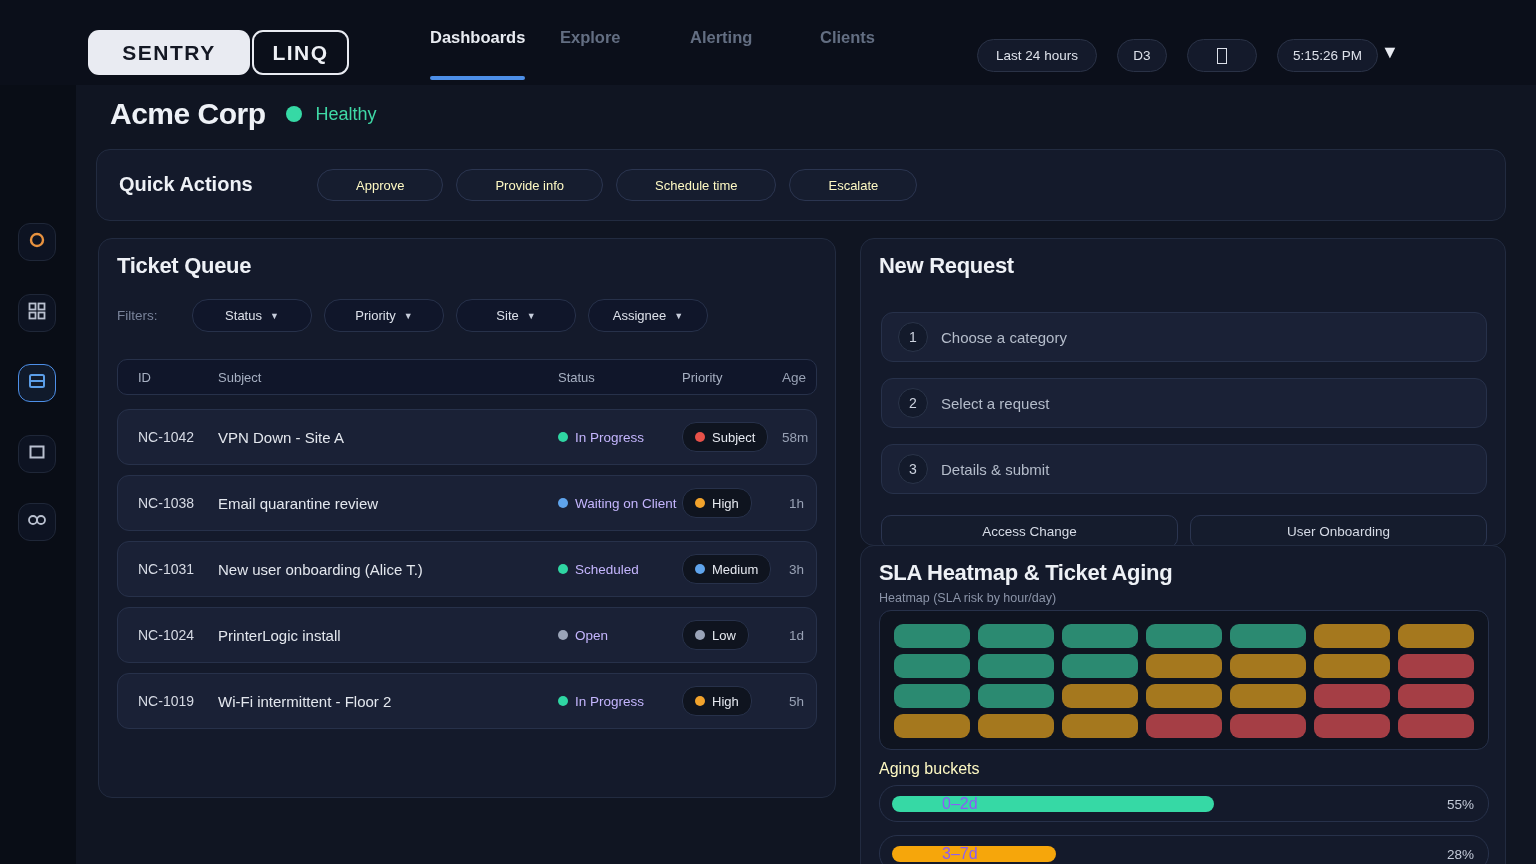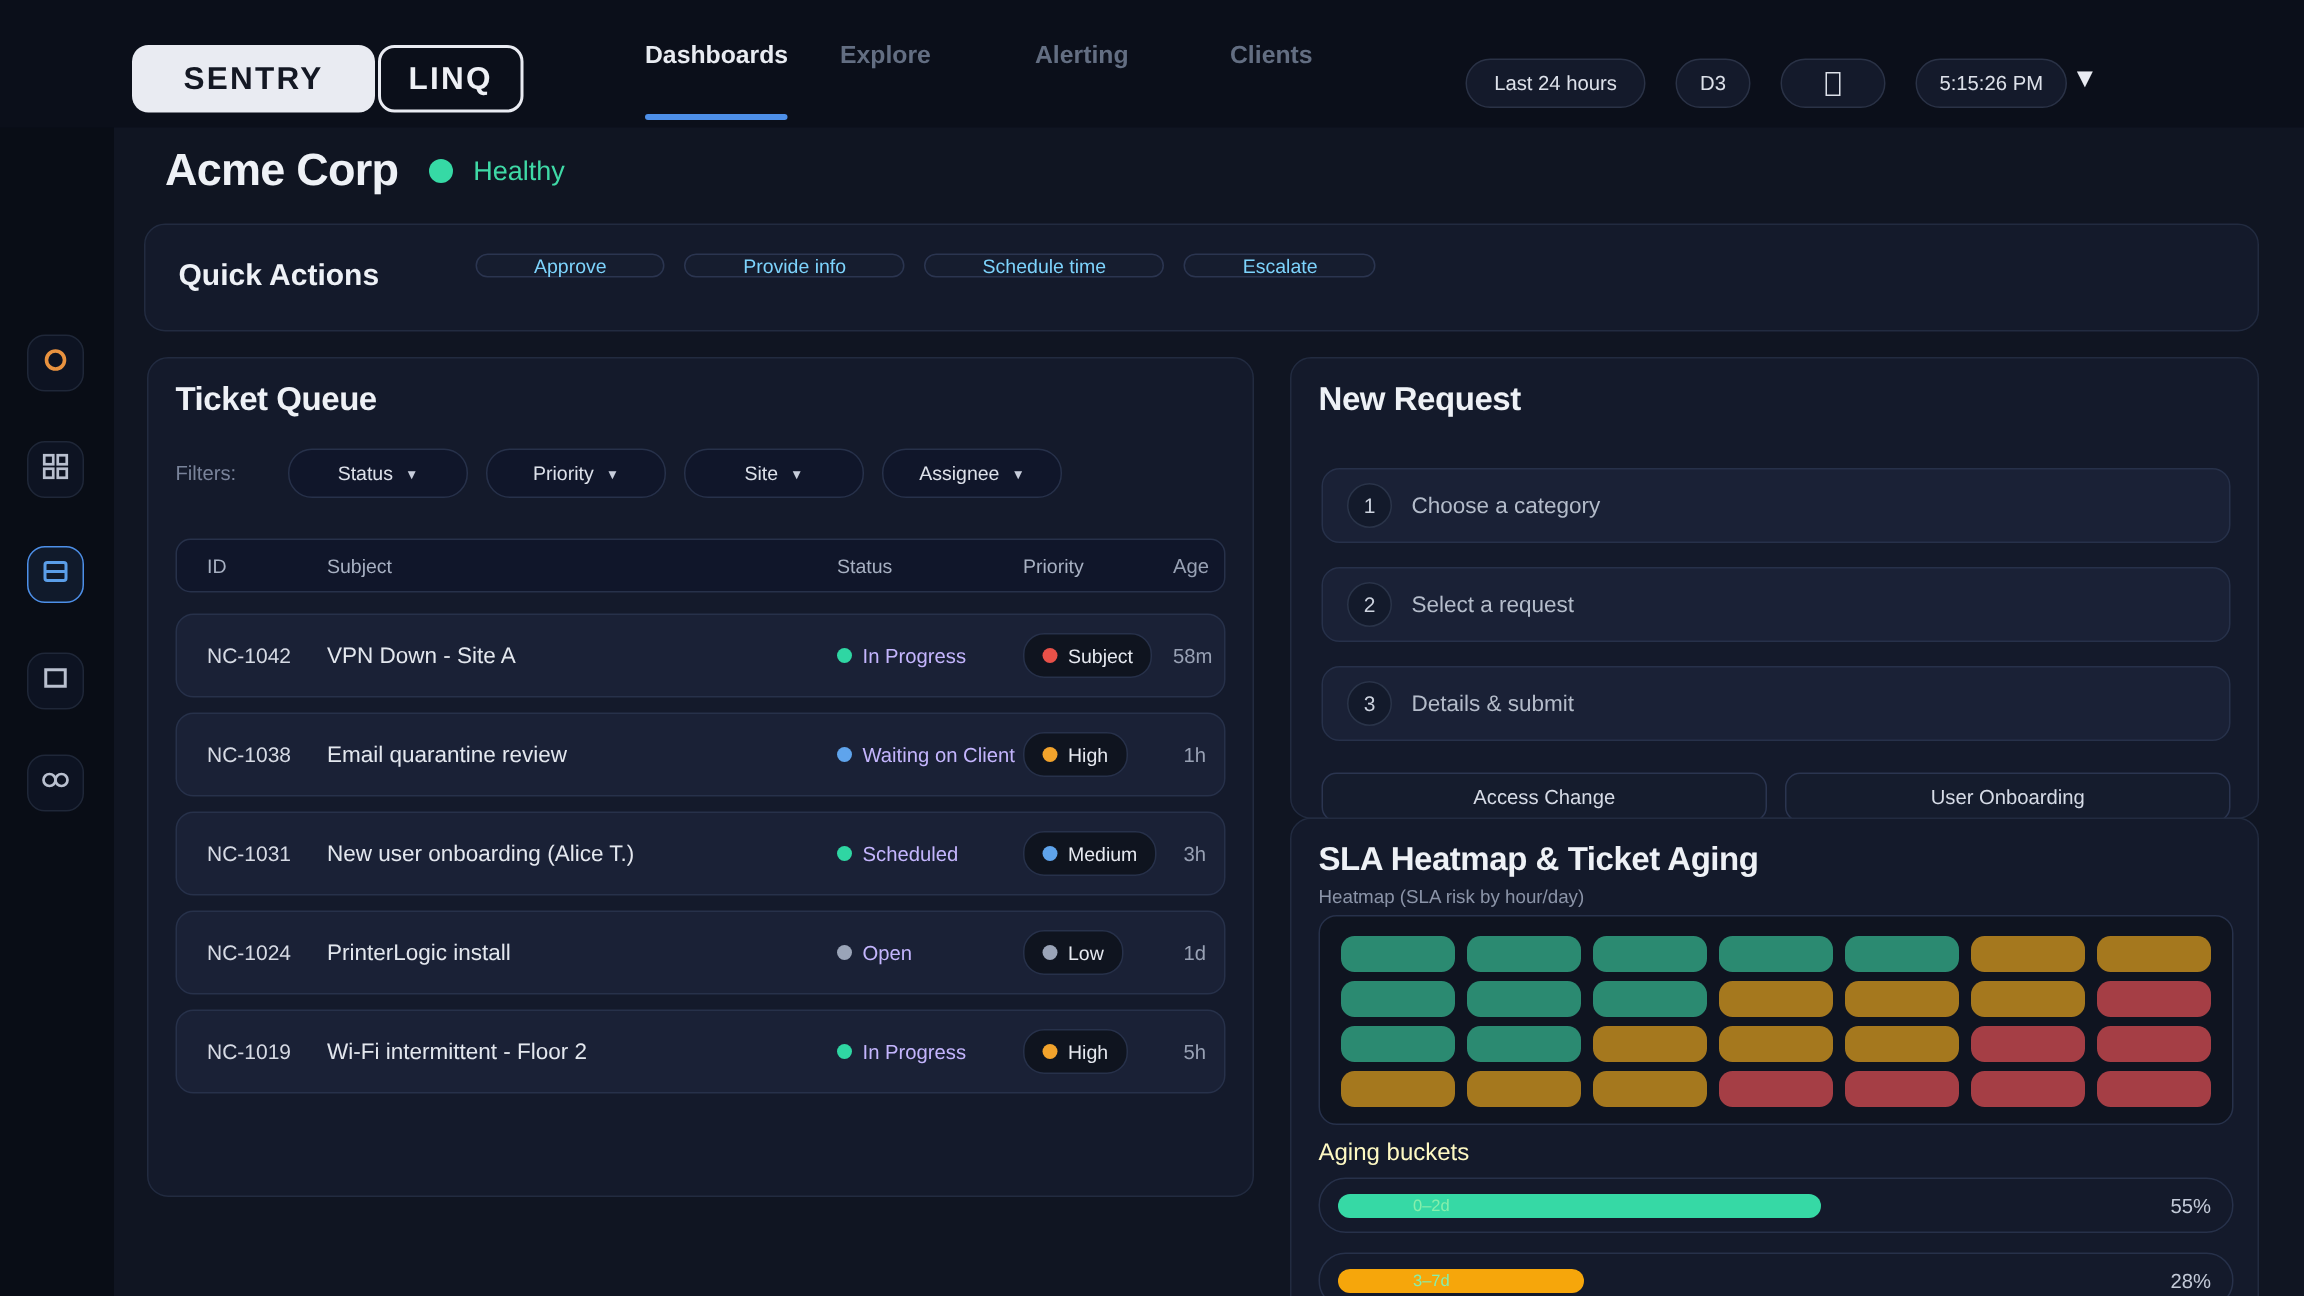--- a/index.html
+++ b/index.html
@@ -36,22 +36,22 @@
   .card{position:absolute;background:#141a2b;border:1px solid #222b40;border-radius:14px;box-sizing:border-box;}
   .card-title{position:absolute;left:18px;top:14px;font-size:22px;font-weight:700;color:#eef1f6;letter-spacing:-0.3px;}
   .client-header{position:absolute;left:34px;top:12px;display:flex;align-items:center;gap:14px;}
   .client-name{font-size:30px;font-weight:700;color:#eef1f6;letter-spacing:-0.5px;}
   .health-dot{width:16px;height:16px;border-radius:50%;background:#36d9a5;margin-left:6px;}
   .health-label{font-size:18px;color:#3fd9a6;}
   
   .qa-card{left:20px;top:64px;width:1410px;height:72px;}
   .qa-title{position:absolute;left:22px;top:23px;font-size:20px;font-weight:700;color:#eef1f6;}
   .qa-buttons{position:absolute;left:220px;top:19px;display:flex;gap:13px;}
-  .btn{height:16px;padding:0 38px;border-radius:16px;background:#161d2f;border:1px solid #2b3550;
-    color:#7dd3fc;font-size:13px;display:flex;align-items:center;justify-content:center;box-sizing:border-box;cursor:default;}
+  .btn{height:32px;padding:0 38px;border-radius:16px;background:#161d2f;border:1px solid #2b3550;
+    color:#fef9c3;font-size:13px;display:flex;align-items:center;justify-content:center;box-sizing:border-box;cursor:default;}
   
   .tq-card{left:22px;top:153px;width:738px;height:560px;}
   .tq-filters{position:absolute;left:18px;top:60px;display:flex;align-items:center;}
   .filters-label{width:75px;font-size:13.5px;color:#79839a;}
   .filter-pill{width:120px;height:33px;margin-right:12px;border:1px solid #27314a;border-radius:16px;background:#10162a;
     display:flex;align-items:center;justify-content:center;gap:8px;font-size:13px;color:#dde1ea;box-sizing:border-box;cursor:default;}
   .filter-caret{font-size:9px;color:#c7cddb;}
   .tq-table{position:absolute;left:18px;top:120px;width:700px;}
   .t-row{display:grid;grid-template-columns:80px 340px 124px 100px 1fr;align-items:center;height:56px;
     background:#1a2136;border:1px solid #27314a;border-radius:12px;margin-bottom:10px;padding-left:20px;box-sizing:border-box;}
@@ -76,21 +76,21 @@
     color:#d6dbe6;font-size:13.5px;display:flex;align-items:center;justify-content:center;box-sizing:border-box;cursor:default;}
   
   .sla-card{left:784px;top:460px;width:646px;height:400px;}
   .sla-sub{position:absolute;left:18px;top:45px;font-size:12.5px;color:#8b94a8;}
   .heatmap{position:absolute;left:18px;top:64px;width:610px;height:140px;background:#0f1420;border:1px solid #27314a;
     border-radius:12px;box-sizing:border-box;padding:13px 14px;display:grid;grid-template-columns:repeat(7,1fr);gap:6px 8px;}
   .hm-cell{height:24px;border-radius:9px;}
   .aging-label{position:absolute;left:18px;top:214px;font-size:16px;color:#fef9c3;}
   .bucket{position:absolute;left:18px;width:610px;height:37px;border:1px solid #27314a;border-radius:18px;box-sizing:border-box;}
   .bucket-bar{position:absolute;left:12px;top:10px;height:16px;border-radius:8px;}
-  .bucket-label{position:absolute;left:14px;top:50%;transform:translateY(-50%);font-size:11px;color:#86efac;padding-left:48px;}
+  .bucket-label{position:absolute;left:14px;top:50%;transform:translateY(-50%);font-size:16px;color:#8b5cf6;padding-left:48px;}
   .bucket-pct{position:absolute;right:14px;top:50%;transform:translateY(-50%);font-size:13.5px;color:#c3cad8;}
 </style>
 </head>
 <body>
 
 <div class="topbar">
   <div class="logo-pill logo-primary">SENTRY</div>
   <div class="logo-pill logo-secondary">LINQ</div>
   <div class="main-nav">
       <div class="nav-item active">Dashboards</div>

